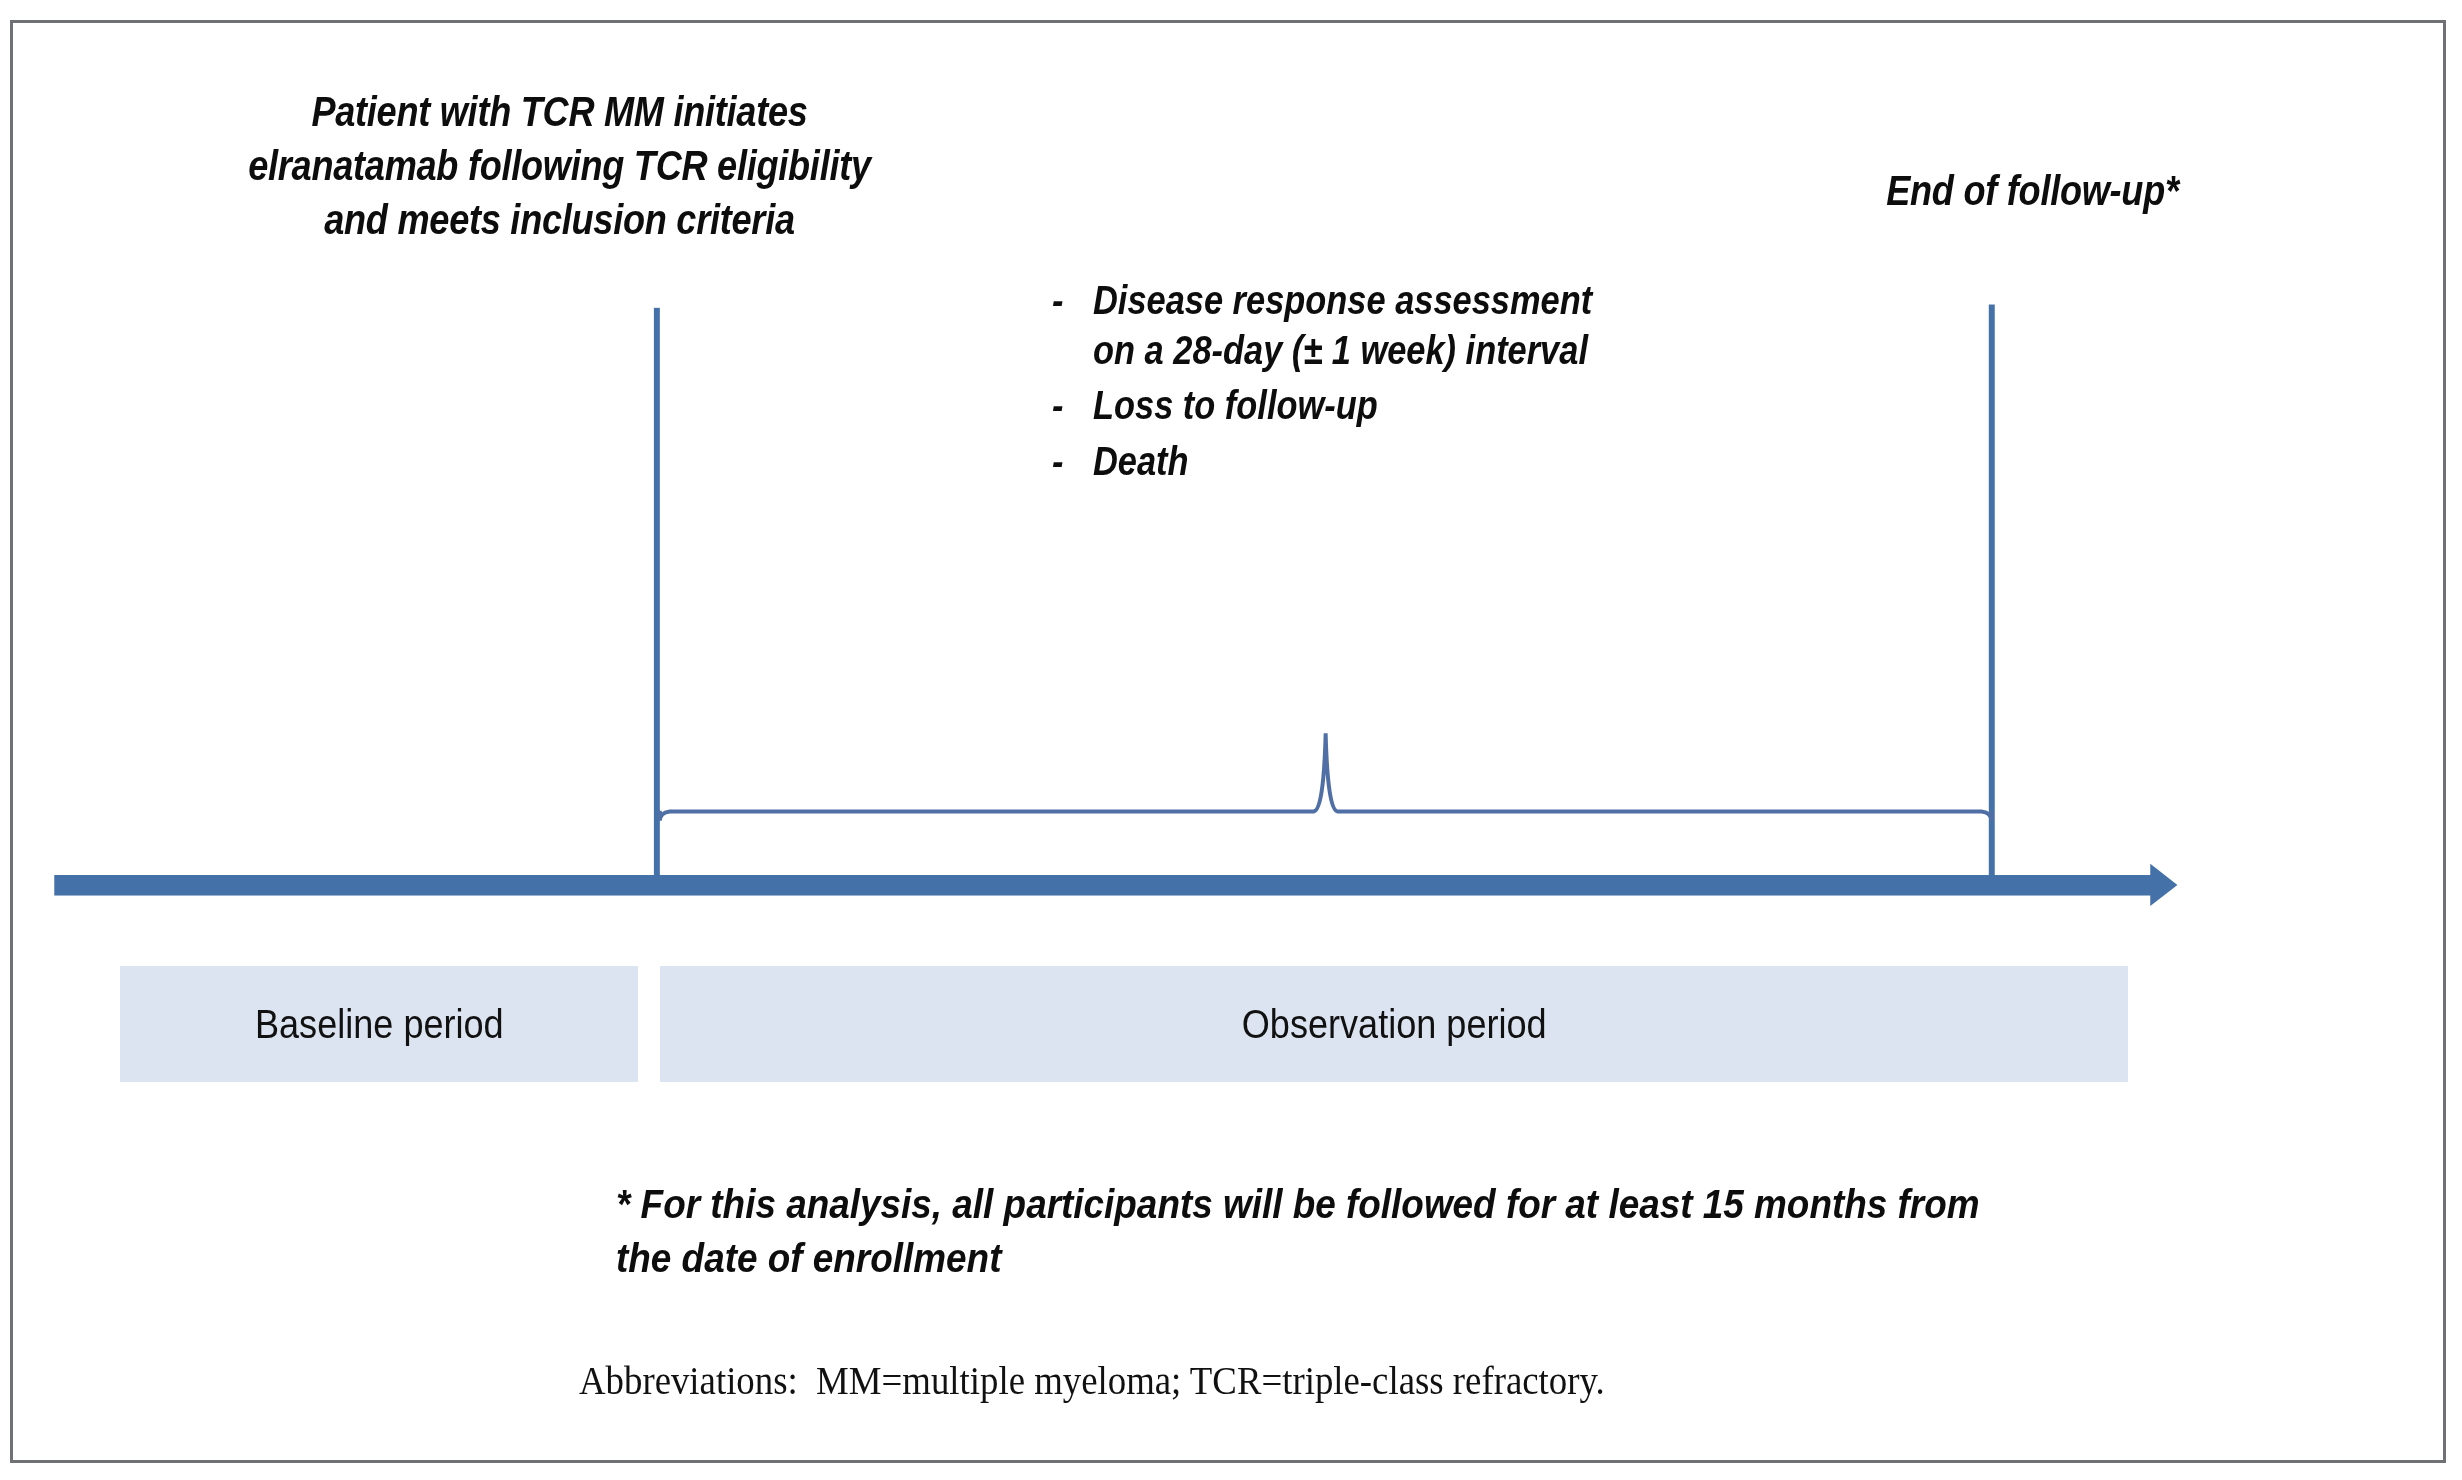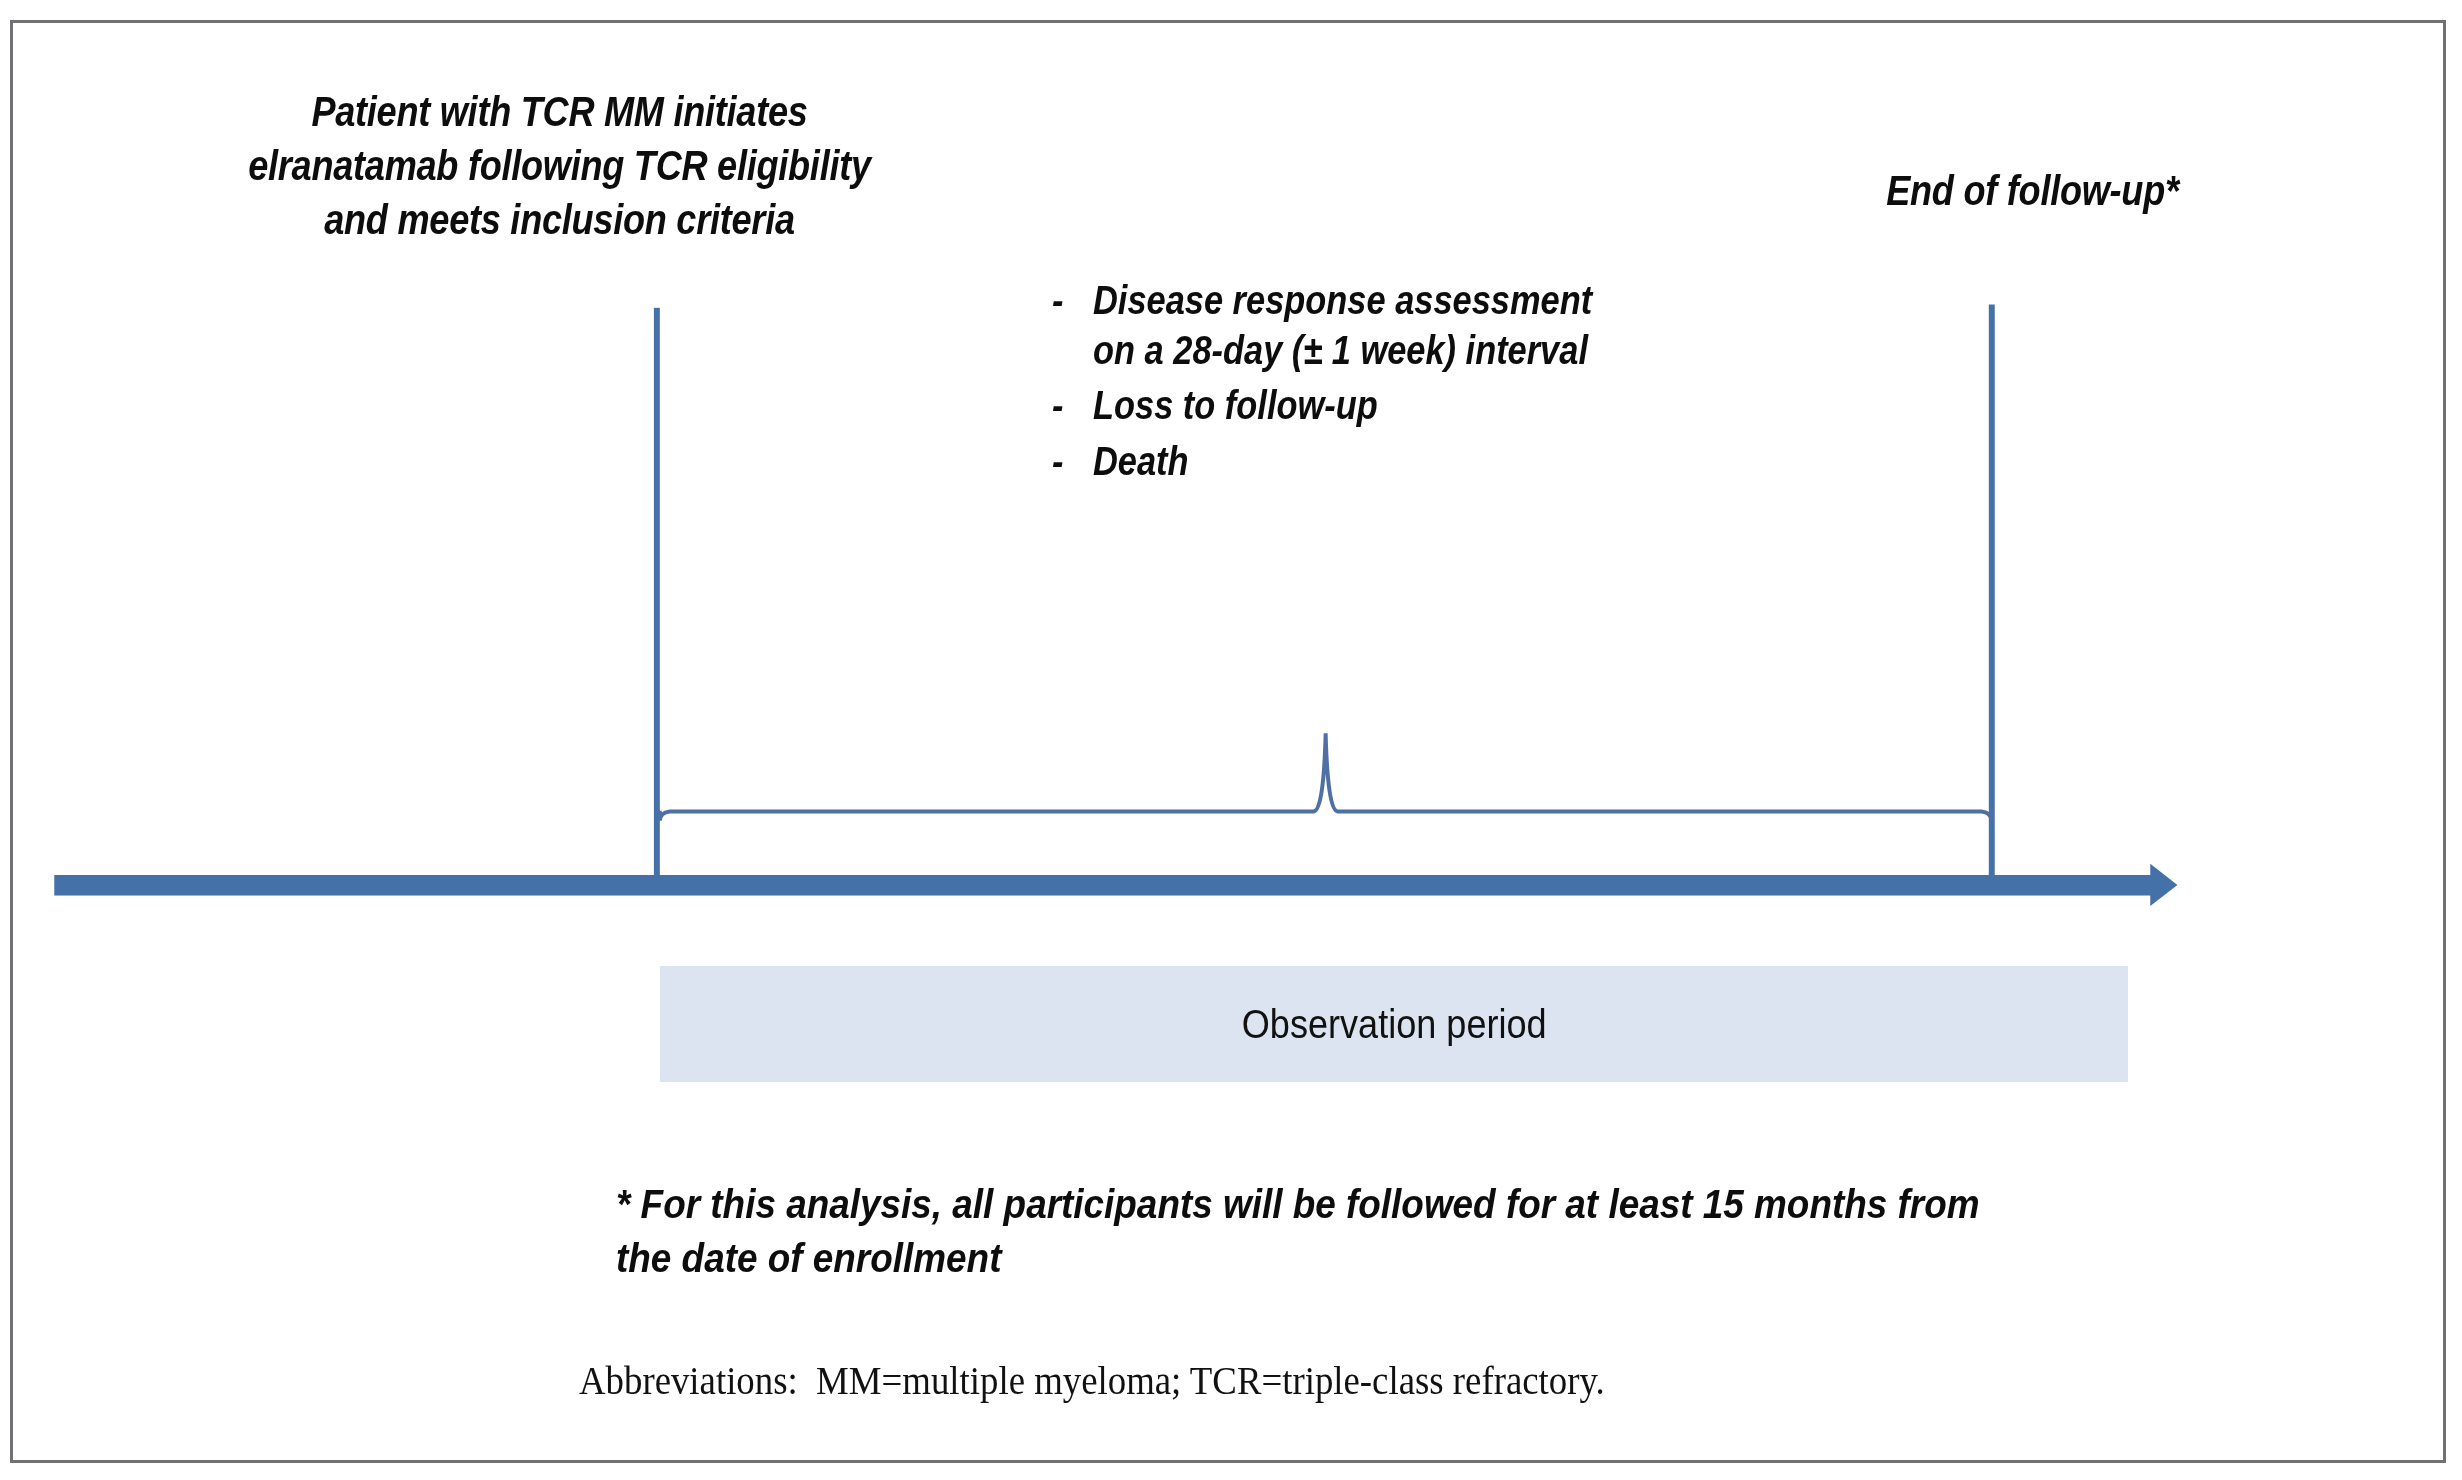--- a/index.html
+++ b/index.html
@@ -201,20 +201,23 @@
              Q 2000 1224 2003 1108
              Q 2006 1224 2021 1226
              L 2994 1226
              Q 3009 1228 3009 1240
              L 3009 1225"></path>
 
     <rect x="82" y="1322" width="3175" height="31" fill="#4472a8"></rect>
     <polygon points="3249,1305 3290,1337 3249,1369" fill="#4472a8"></polygon>
   </svg>
 
+  <div class="period-bar" id="baseline-bar">
+    <span class="period-label">Baseline period</span>
+  </div>
   <div class="period-bar" id="observation-bar">
     <span class="period-label">Observation period</span>
   </div>
 
   <div id="footnote">* For this analysis, all participants will be followed for at least 15 months from the date of enrollment</div>
 
   <div id="abbrev">Abbreviations:  MM=multiple myeloma; TCR=triple-class refractory.</div>
 
 </div>
 

